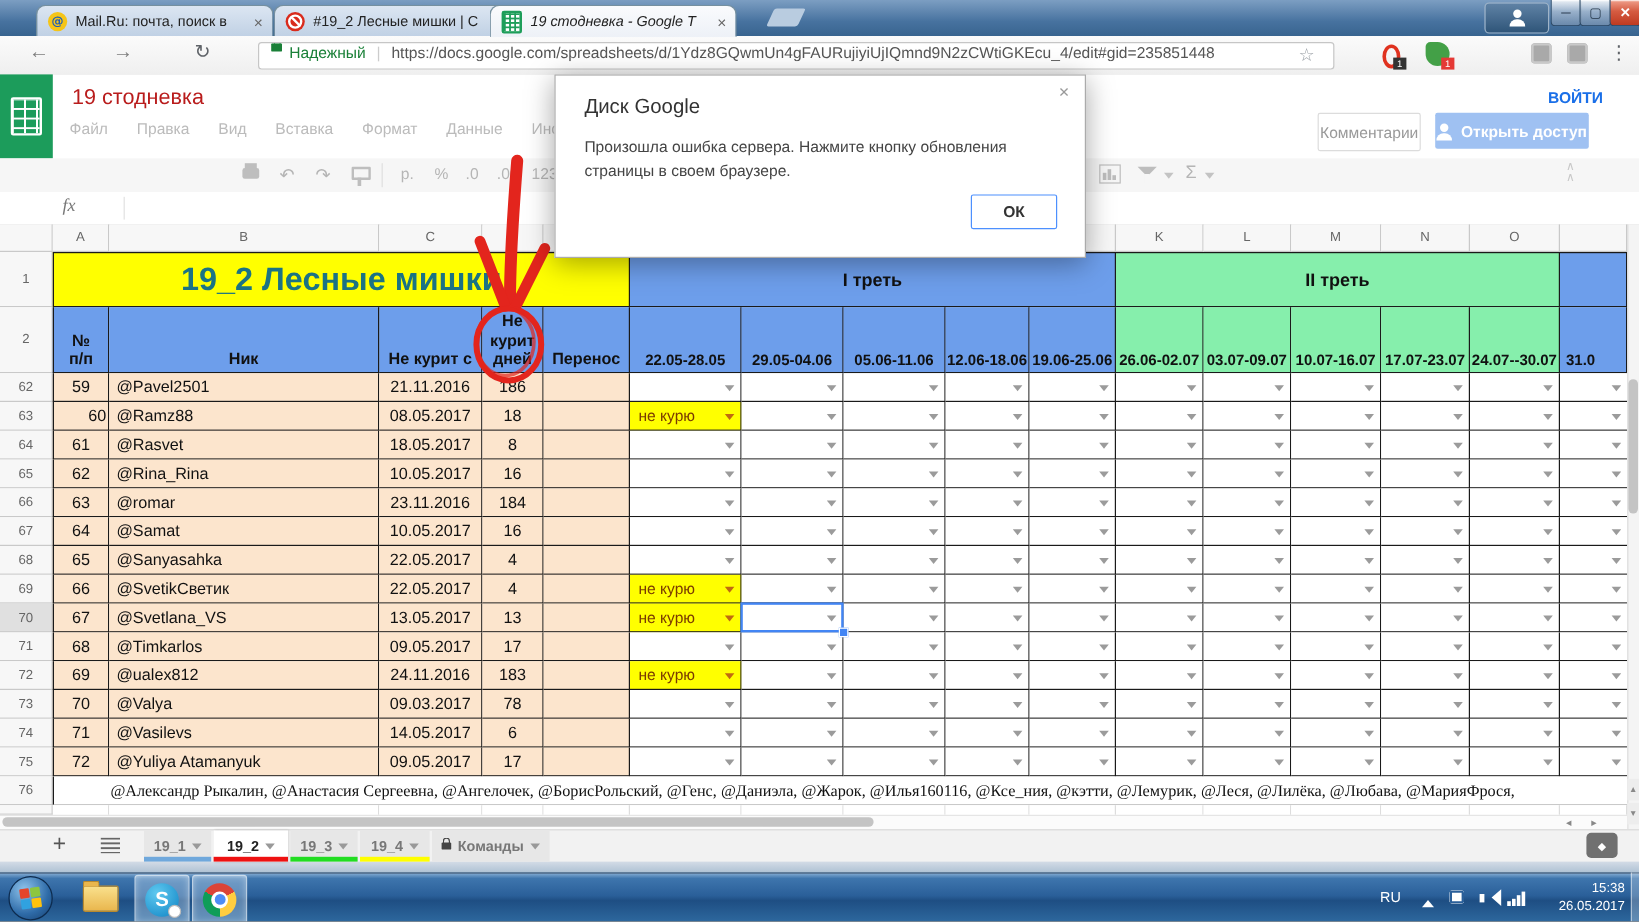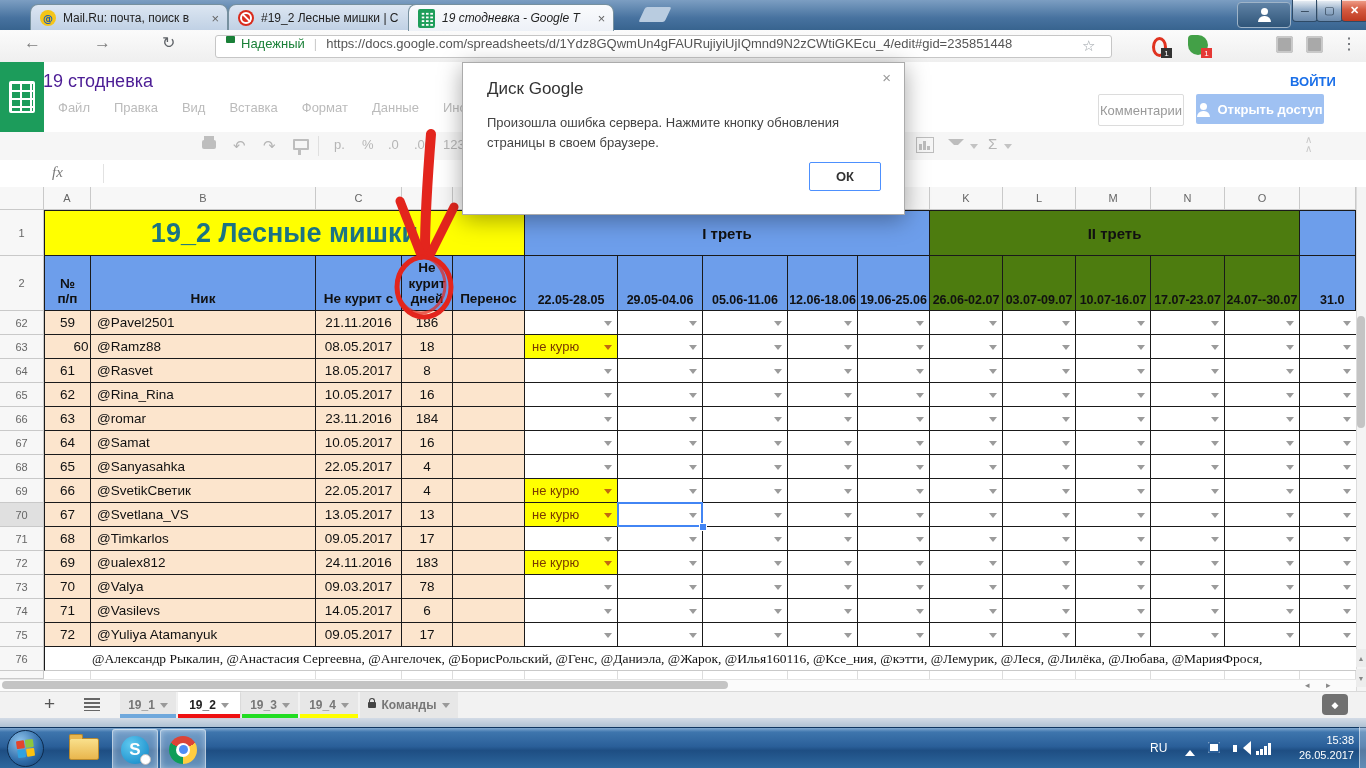--- a/index.html
+++ b/index.html
@@ -61,21 +61,21 @@
     box-shadow:inset 0 0 0 2px #C9C9C9;}
   #menu-dots{position:absolute;left:1341px;top:4px;color:#5F6368;font-size:16px;}
 
   
   #sheader{position:absolute;left:0;top:62px;width:1366px;height:70px;background:#fff;}
   #slogo{position:absolute;left:0;top:0;width:44px;height:70px;background:#1C9C5B;
     display:flex;align-items:center;justify-content:center;}
   #slogo .gridic{width:22px;height:28px;border:2px solid #fff;border-radius:2px;
     background-image:linear-gradient(#fff 2px,transparent 2px),linear-gradient(90deg,#fff 2px,transparent 2px);
     background-size:10px 8px;background-position:-1px -1px;}
-  #doc-title{position:absolute;left:43px;top:9px;font-size:18px;color:#4c1d95;}
+  #doc-title{position:absolute;left:60px;top:9px;font-size:18px;color:#b91c1c;}
   #menubar{position:absolute;left:58px;top:38px;display:flex;gap:24px;font-size:13px;color:#BBB;}
   #signin{position:absolute;left:1290px;top:12px;font-size:13px;font-weight:bold;color:#1A6FE8;}
   #comments-btn{position:absolute;left:1098px;top:32px;width:84px;height:30px;background:#fff;
     border:1px solid #DCDCDC;border-radius:2px;display:flex;align-items:center;justify-content:center;
     font-size:13px;color:#999;}
   #share-btn{position:absolute;left:1196px;top:32px;width:128px;height:30px;background:#9FC1F2;
     border-radius:2px;display:flex;align-items:center;justify-content:center;gap:7px;
     font-size:13px;font-weight:bold;color:#fff;}
   #share-btn .p1{width:7px;height:7px;border-radius:50%;background:#fff;}
   #share-btn .p2{position:absolute;left:14px;top:17px;width:13px;height:6px;border-radius:7px 7px 0 0;background:#fff;}
@@ -106,21 +106,21 @@
   
   #grid{position:absolute;left:0;top:0;width:1366px;height:768px;z-index:5;}
   .cell{position:absolute;box-sizing:border-box;overflow:hidden;display:flex;align-items:center;
     justify-content:center;border-right:1px solid #1a1a1a;border-bottom:1px solid #1a1a1a;
     font-size:13.5px;color:#111;background:#fff;}
   .hdr{background:#F7F7F7;border-right:1px solid #C9C9C9;border-bottom:1px solid #C9C9C9;
     color:#666;font-size:11px;}
   .hdrsel{background:#E0E0E0;}
   .peach{background:#FCE5CD;}
   .blue{background:#6D9EEB;}
-  .pink{background:#4d7c0f;}
+  .pink{background:#86efac;}
   .lb{border-left:1px solid #1a1a1a;}
   .tb{border-top:1px solid #1a1a1a;}
   .bold{font-weight:bold;}
   .bottom{align-items:flex-end;padding-bottom:3px;white-space:pre-line;text-align:center;line-height:1.15;}
   .leftal{justify-content:flex-start;padding-left:6px;}
   .title1{font-weight:bold;font-size:27px;color:#1B7384;background:#FFFF00;}
   .sect{font-weight:bold;font-size:15px;color:#111;}
   .dateh{font-weight:bold;font-size:12.5px;}
   .status{background:#FFFF00;color:#7A3B00;justify-content:flex-start;padding-left:7px;font-size:13px;}
   .serifcell{font-family:"Liberation Serif",serif;justify-content:flex-start;padding-left:47px;
@@ -352,21 +352,21 @@
       <div class="cell blue dateh bottom" style="left: 525px; top: 256px; width: 93px; height: 55px;">22.05-28.05</div>
       <div class="cell blue dateh bottom" style="left: 618px; top: 256px; width: 85px; height: 55px;">29.05-04.06</div>
       <div class="cell blue dateh bottom" style="left: 703px; top: 256px; width: 85px; height: 55px;">05.06-11.06</div>
       <div class="cell blue dateh bottom" style="left: 788px; top: 256px; width: 70px; height: 55px;">12.06-18.06</div>
       <div class="cell blue dateh bottom" style="left: 858px; top: 256px; width: 72px; height: 55px;">19.06-25.06</div>
       <div class="cell pink dateh bottom" style="left: 930px; top: 256px; width: 73px; height: 55px;">26.06-02.07</div>
       <div class="cell pink dateh bottom" style="left: 1003px; top: 256px; width: 73px; height: 55px;">03.07-09.07</div>
       <div class="cell pink dateh bottom" style="left: 1076px; top: 256px; width: 75px; height: 55px;">10.07-16.07</div>
       <div class="cell pink dateh bottom" style="left: 1151px; top: 256px; width: 74px; height: 55px;">17.07-23.07</div>
       <div class="cell pink dateh bottom" style="left: 1225px; top: 256px; width: 75px; height: 55px;">24.07--30.07</div>
-      <div class="cell blue dateh bottom" style="left: 1300px; top: 256px; width: 56px; height: 55px; justify-content: flex-start; padding-left: 20px;">31.0</div>
+      <div class="cell blue dateh bottom" style="left: 1300px; top: 256px; width: 56px; height: 55px; justify-content: flex-start; padding-left: 5px;">31.0</div>
       <div class="cell hdr" style="left: 0px; top: 311px; width: 44px; height: 24px;">62</div>
       <div class="cell peach lb" style="left: 44px; top: 311px; width: 47px; height: 24px;">59</div>
       <div class="cell peach leftal" style="left: 91px; top: 311px; width: 225px; height: 24px;">@Pavel2501</div>
       <div class="cell peach" style="left: 316px; top: 311px; width: 86px; height: 24px;">21.11.2016</div>
       <div class="cell peach" style="left: 402px; top: 311px; width: 51px; height: 24px;">186</div>
       <div class="cell peach" style="left: 453px; top: 311px; width: 72px; height: 24px;"></div>
       <div class="cell " style="left: 525px; top: 311px; width: 93px; height: 24px;">
         <span class="dd"></span>
       </div>
       <div class="cell " style="left: 618px; top: 311px; width: 85px; height: 24px;">

